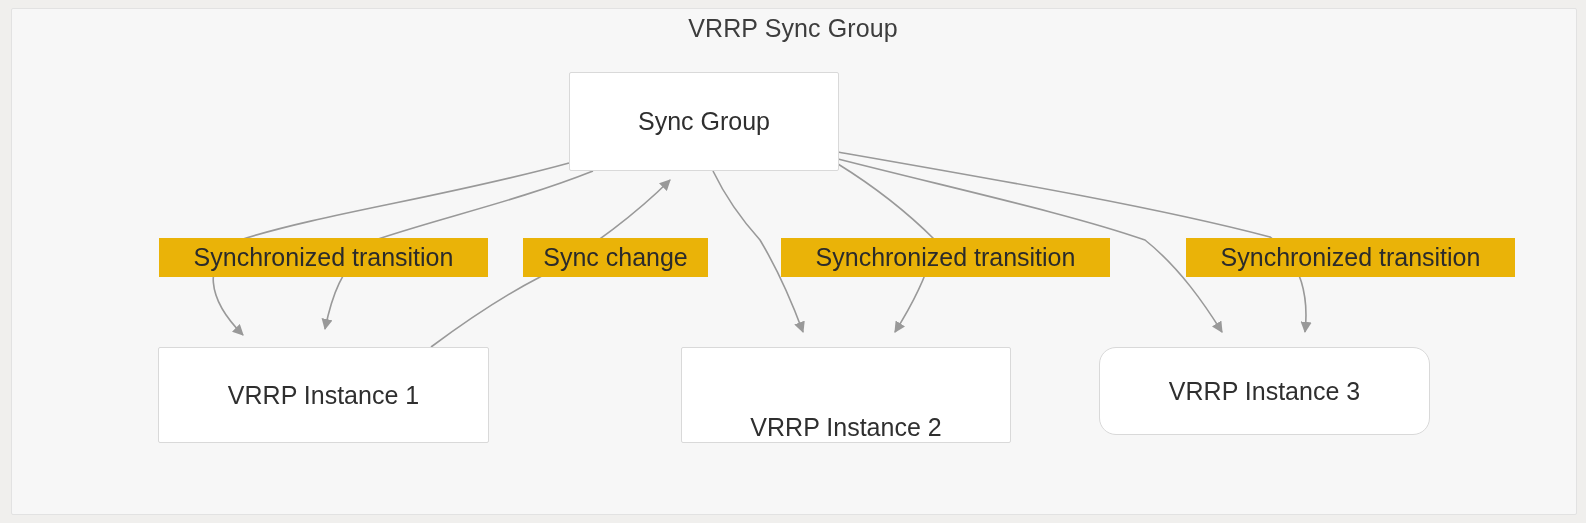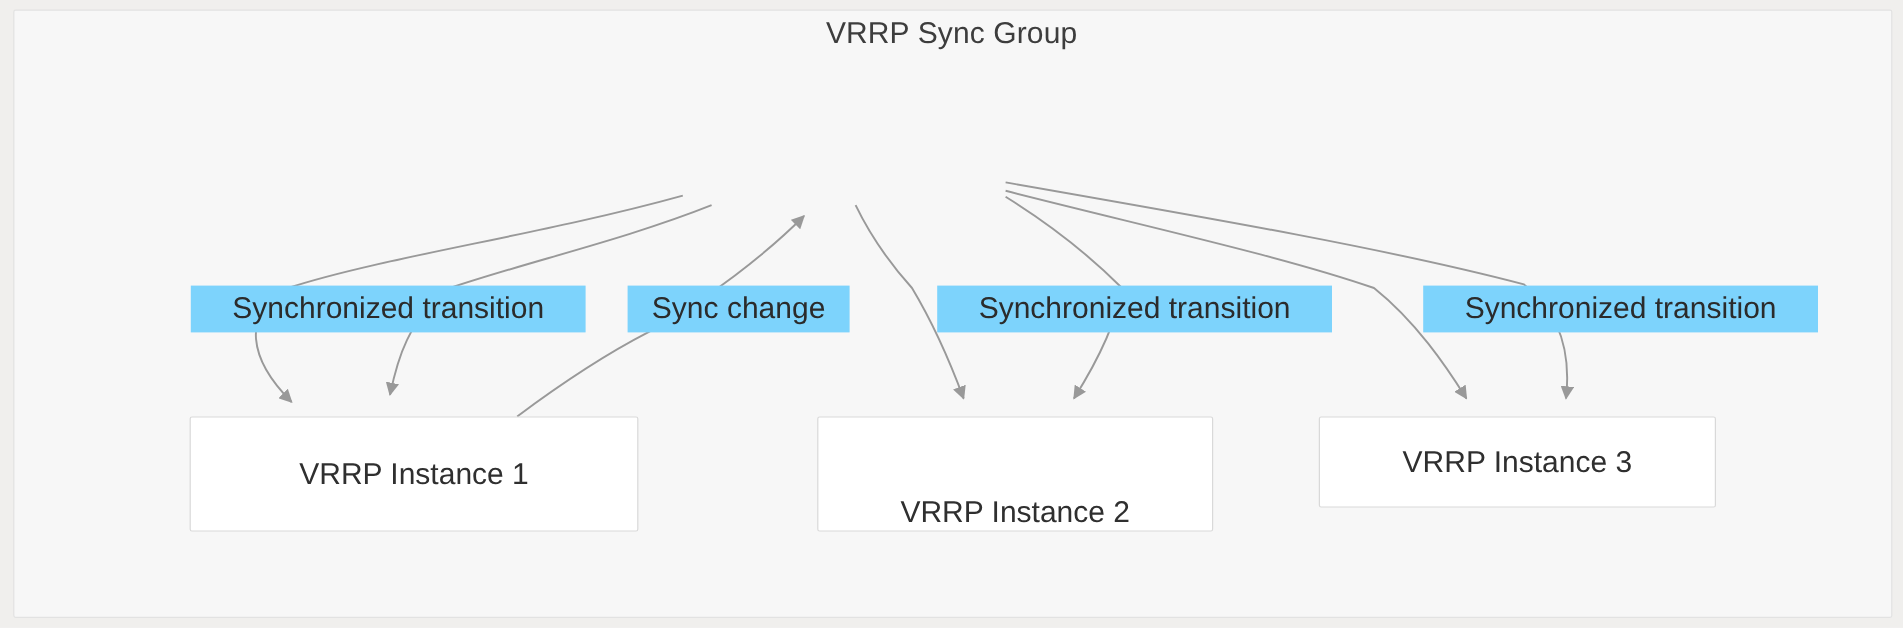--- a/index.html
+++ b/index.html
@@ -61,27 +61,27 @@
     border-radius: 2px;
     box-sizing: border-box;
     display: flex;
     align-items: center;
     justify-content: center;
     color: #2f2f2f;
     font-size: 25px;
     white-space: nowrap;
   }
   #node-sync-group { left: 569px; top: 72px; width: 270px; height: 99px; }
-  #node-instance-1 { left: 158px; top: 347px; width: 374px; height: 96px; }
+  #node-instance-1 { left: 158px; top: 347px; width: 331px; height: 96px; }
   #node-instance-2 { left: 681px; top: 347px; width: 330px; height: 96px; align-items: flex-end; }
-  #node-instance-3 { left: 1099px; top: 347px; width: 331px; height: 76px; }
+  #node-instance-3 { left: 1099px; top: 347px; width: 331px; height: 88px; border-radius: 17px; }
 
   .edge-label {
     position: absolute;
-    background: #7dd3fc;
+    background: #eab308;
     color: #2b2b2b;
     font-size: 25px;
     line-height: 39px;
     height: 39px;
     white-space: nowrap;
     text-align: center;
     box-sizing: border-box;
   }
   #edge-label-1 { left: 159px; top: 238px; width: 329px; }
   #edge-label-2 { left: 523px; top: 238px; width: 185px; }
@@ -112,20 +112,23 @@
 
     <path class="edge-path" marker-end="url(#arrowhead)" d="M 713,171 C 727,200 742,220 760,240 C 778,270 793,305 803,332"></path>
 
     <path class="edge-path" marker-end="url(#arrowhead)" d="M 838,164 C 880,190 910,215 935,240 C 930,272 912,305 895,332"></path>
 
     <path class="edge-path" marker-end="url(#arrowhead)" d="M 838,159 C 960,190 1070,214 1145,240 C 1180,268 1205,305 1222,332"></path>
 
     <path class="edge-path" marker-end="url(#arrowhead)" d="M 838,152 C 1010,182 1160,208 1270,237 C 1306,265 1308,305 1305,332"></path>
   </svg>
 
+  <div class="node-box" id="node-sync-group">
+    <span>Sync Group</span>
+  </div>
 
   <div class="node-box" id="node-instance-1">
     <span>VRRP Instance 1</span>
   </div>
 
   <div class="node-box" id="node-instance-2">
     <span>VRRP Instance 2</span>
   </div>
 
   <div class="node-box" id="node-instance-3">

